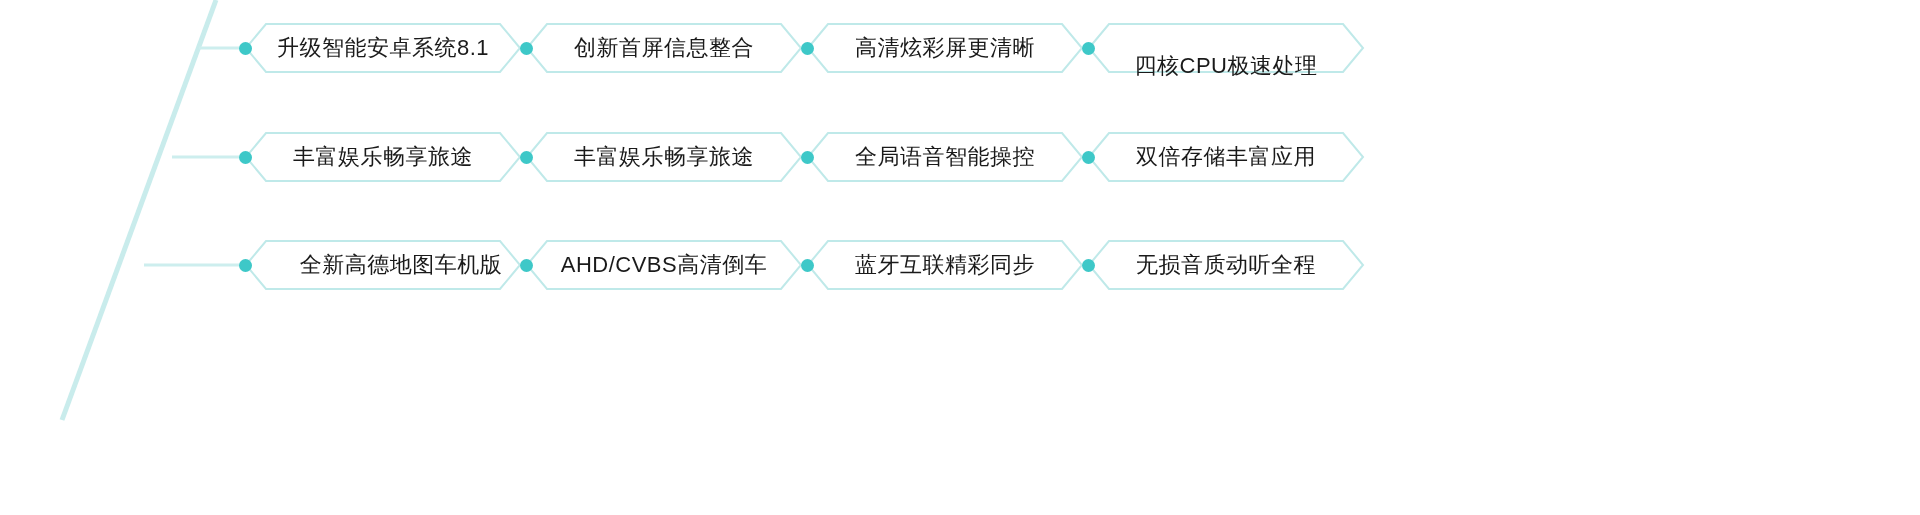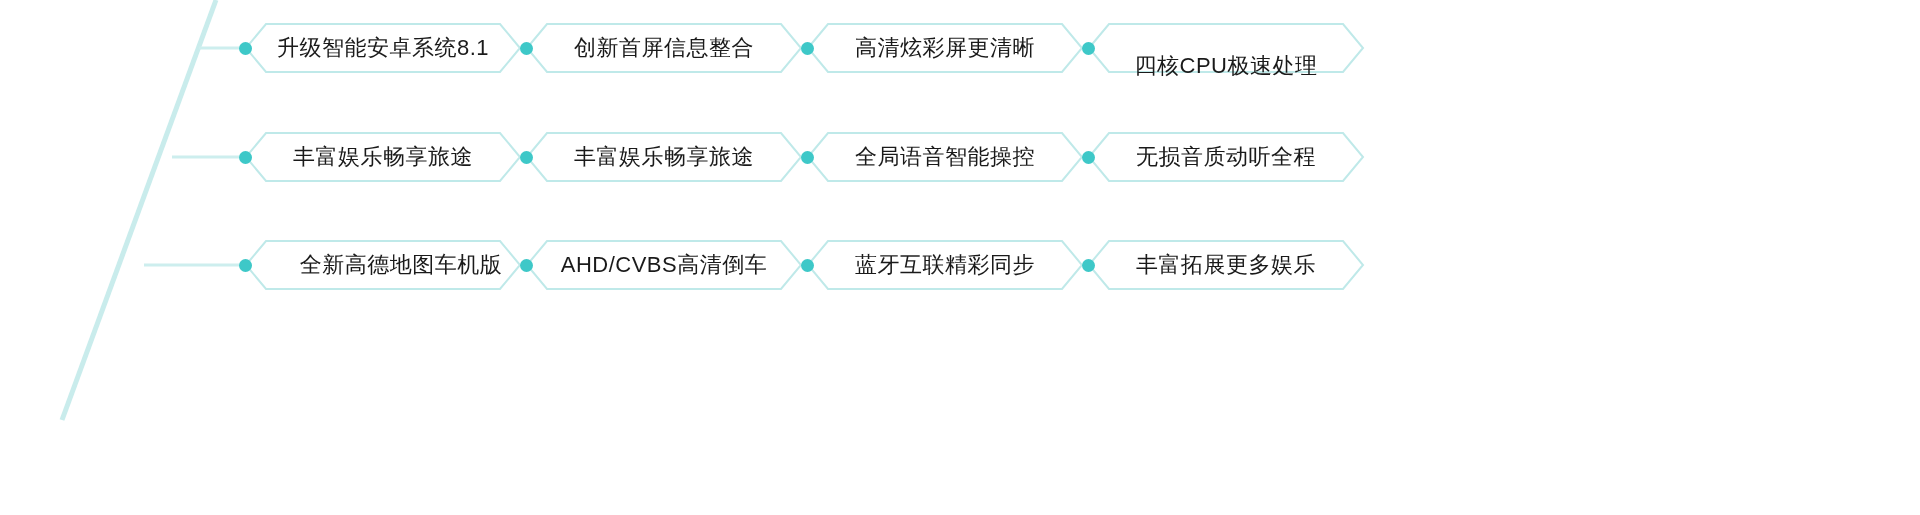--- a/index.html
+++ b/index.html
@@ -106,21 +106,21 @@
           </svg>
           <span class="label" style="color: rgb(26, 26, 26);">全局语音智能操控</span>
         </div>
       </div>
       <div class="node">
         <span class="dot" style="background: rgb(62, 200, 200);"></span>
         <div class="chev" style="width: 274px;">
           <svg width="274" height="48" viewBox="0 0 274 48">
             <path d="M 0 24 L 20 0 L 254 0 L 274 24 L 254 48 L 20 48 Z" fill="none" stroke="#bfe9e9" stroke-width="2" stroke-linejoin="miter"></path>
           </svg>
-          <span class="label" style="color: rgb(26, 26, 26);">无损音质动听全程</span>
+          <span class="label" style="color: rgb(26, 26, 26);">双倍存储丰富应用</span>
         </div>
       </div>
     </div>
   <div class="row" id="row-2" style="left:239px;top:241px;">
       <div class="node">
         <span class="dot" style="background: rgb(62, 200, 200);"></span>
         <div class="chev" style="width: 274px;">
           <svg width="274" height="48" viewBox="0 0 274 48">
             <path d="M 0 24 L 20 0 L 254 0 L 274 24 L 254 48 L 20 48 Z" fill="none" stroke="#bfe9e9" stroke-width="2" stroke-linejoin="miter"></path>
           </svg>
@@ -144,18 +144,18 @@
           </svg>
           <span class="label" style="color: rgb(26, 26, 26);">蓝牙互联精彩同步</span>
         </div>
       </div>
       <div class="node">
         <span class="dot" style="background: rgb(62, 200, 200);"></span>
         <div class="chev" style="width: 274px;">
           <svg width="274" height="48" viewBox="0 0 274 48">
             <path d="M 0 24 L 20 0 L 254 0 L 274 24 L 254 48 L 20 48 Z" fill="none" stroke="#bfe9e9" stroke-width="2" stroke-linejoin="miter"></path>
           </svg>
-          <span class="label" style="color: rgb(26, 26, 26);">丰富拓展更多娱乐</span>
+          <span class="label" style="color: rgb(26, 26, 26);">无损音质动听全程</span>
         </div>
       </div>
     </div>
 
 </div>
 
 </body></html>

